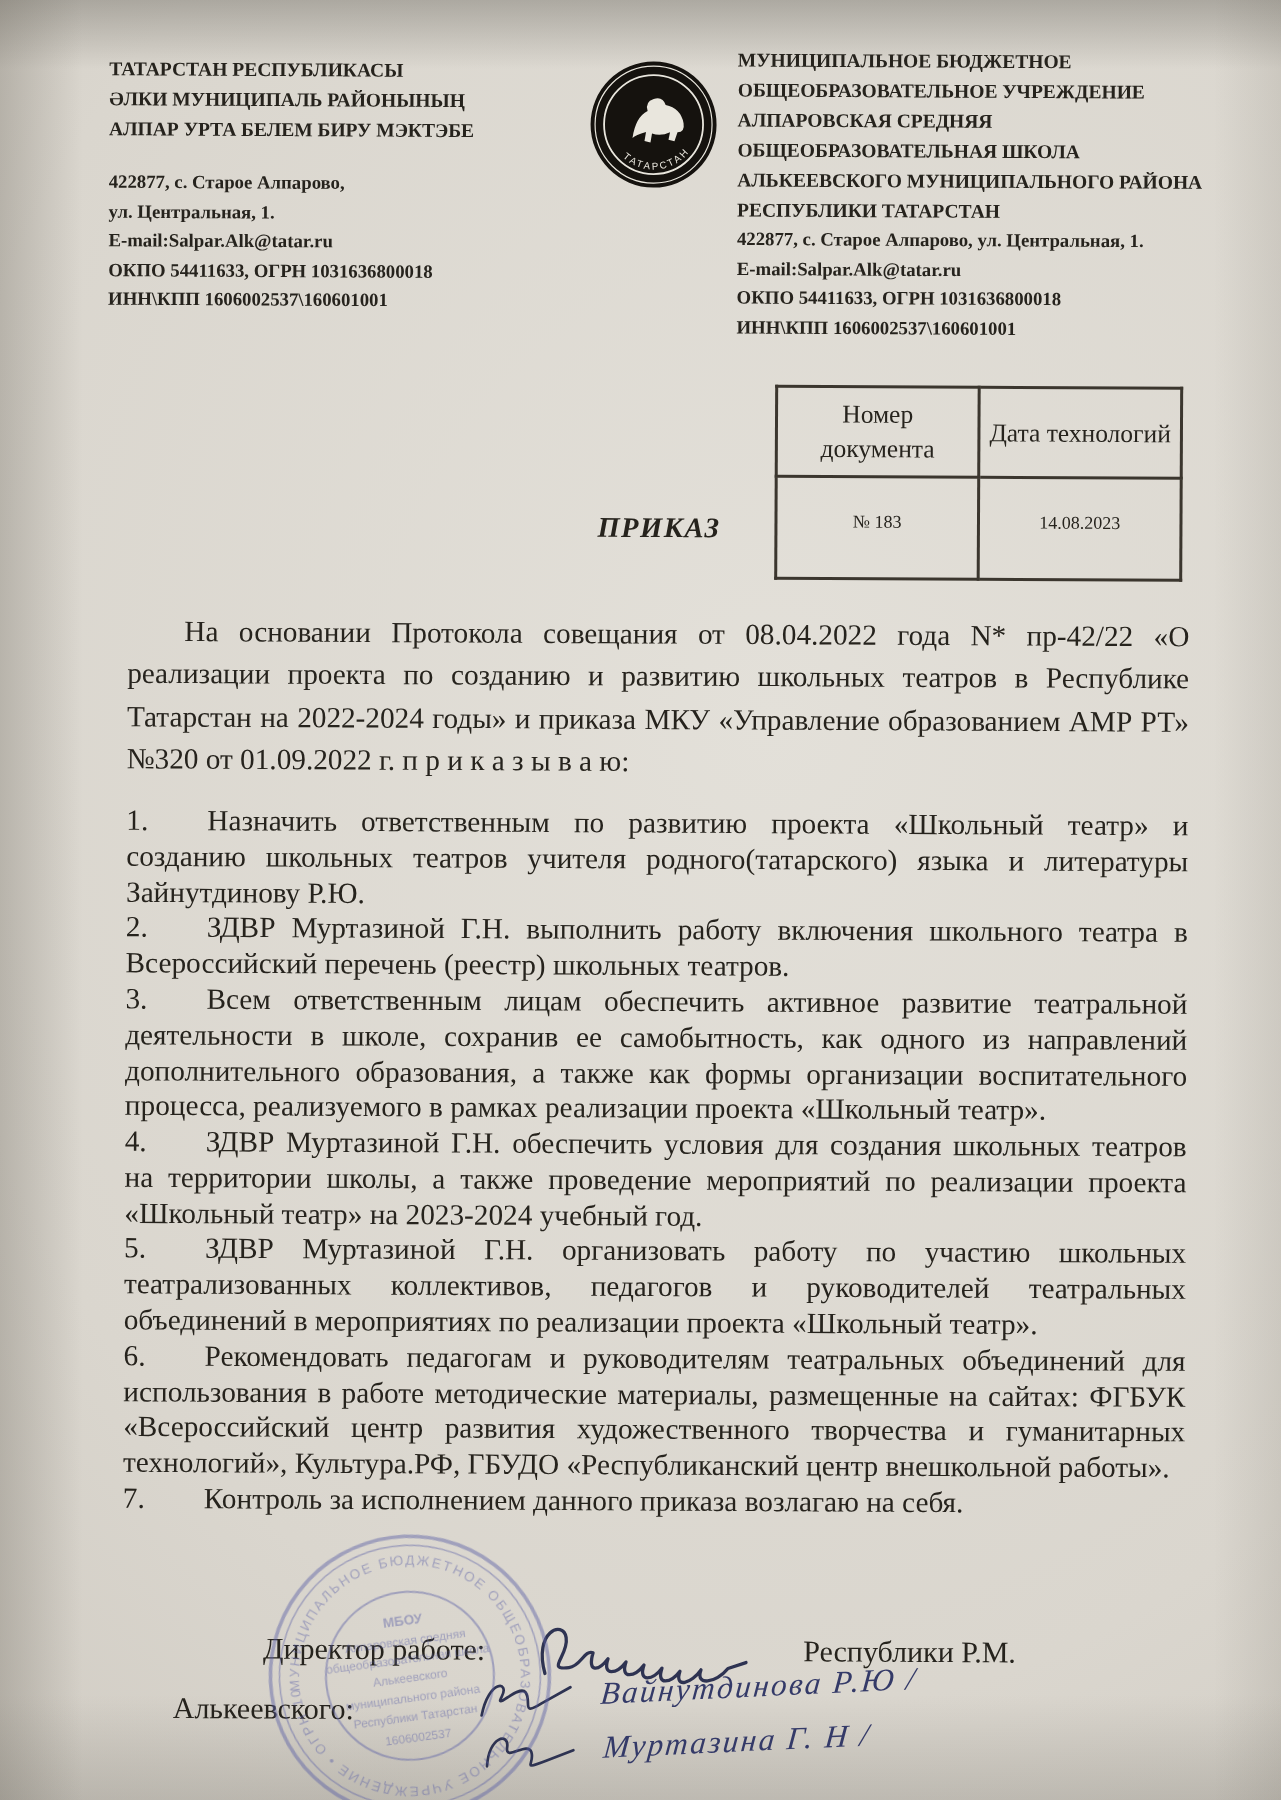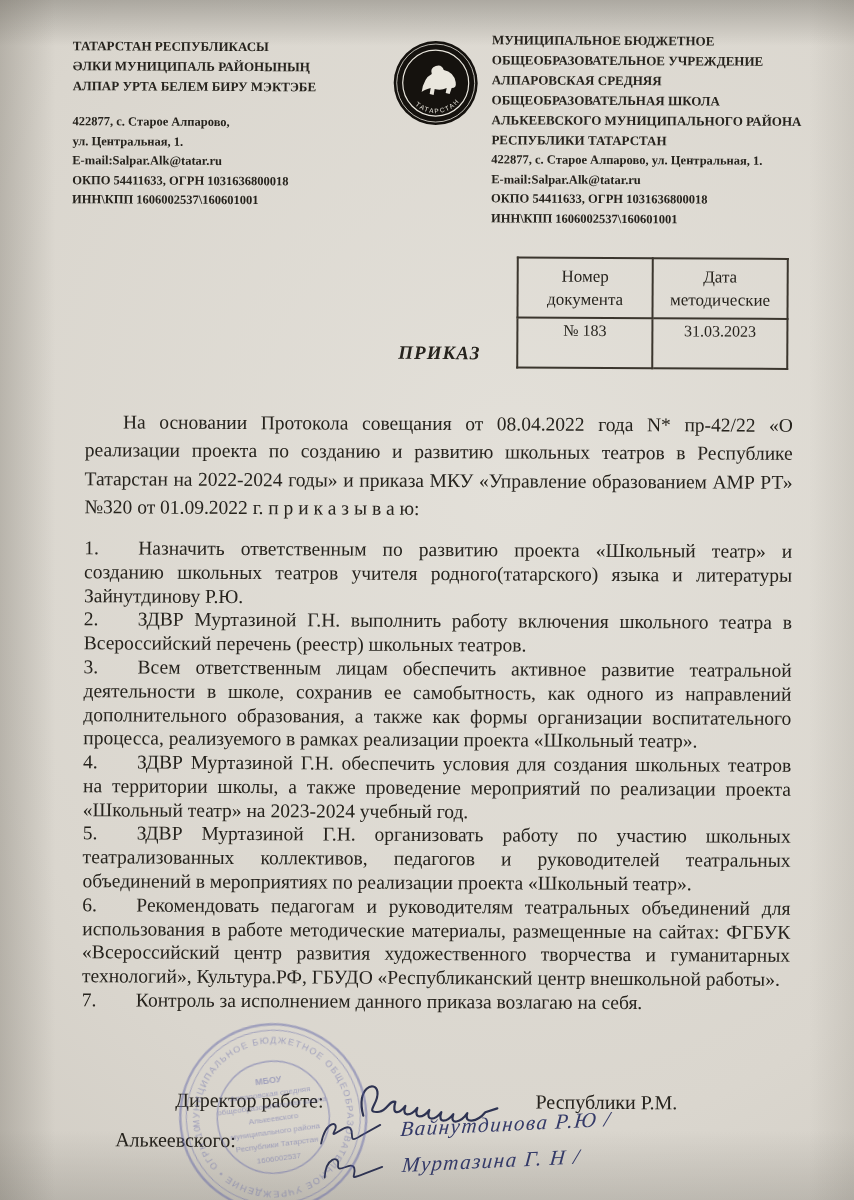--- a/index.html
+++ b/index.html
@@ -28,21 +28,21 @@
   .org-right .org-name{font-size:13px;line-height:20px;}
   .org-right .org-details{font-size:12.5px;line-height:19.5px;}
 
   
   .doc-table{position:absolute;left:515px;top:256px;border-collapse:collapse;}
   .doc-table td{
     border:2px solid #3b362e;
     width:125px;text-align:center;vertical-align:middle;
     font-size:17px;line-height:23px;padding:6px 4px;margin-left:44px;
   }
-  .doc-table td.val{font-size:16px;height:42px;vertical-align:top;padding-top:0;}
+  .doc-table td.val{font-size:12px;height:42px;vertical-align:top;padding-top:18px;}
 
   .order-title{
     position:absolute;left:397px;top:342px;
     font-size:19px;font-weight:bold;font-style:italic;letter-spacing:1px;
   }
 
   
   .body-text{position:absolute;left:84px;top:410px;width:708px;
     font-size:19.5px;text-align:justify;}
   .body-text p{margin:0;}
@@ -119,25 +119,25 @@
         <div>E-mail:Salpar.Alk@tatar.ru</div>
         <div>ОКПО 54411633, ОГРН 1031636800018</div>
         <div>ИНН\КПП 1606002537\160601001</div>
       </div>
     </div>
 
     <table class="doc-table">
       <tbody>
         <tr>
           <td>Номер документа</td>
-          <td>Дата методические</td>
+          <td>Дата технологий</td>
         </tr>
         <tr>
           <td class="val">№ 183</td>
-          <td class="val">31.03.2023</td>
+          <td class="val">14.08.2023</td>
         </tr>
       </tbody>
     </table>
 
     <div class="order-title">ПРИКАЗ</div>
 
     <div class="body-text">
       <p class="intro">На основании Протокола совещания от 08.04.2022 года N* пр-42/22 «О реализации проекта по созданию и развитию школьных театров в Республике Татарстан на 2022-2024 годы»  и приказа МКУ «Управление образованием АМР РТ» №320 от 01.09.2022 г. п р и к а з ы в а ю:</p>
       <p class="item"><span class="num">1.</span><span>Назначить ответственным  по развитию проекта «Школьный театр» и созданию школьных театров    учителя родного(татарского) языка и литературы Зайнутдинову Р.Ю.</span></p>
       <p class="item"><span class="num">2.</span><span>ЗДВР Муртазиной Г.Н. выполнить работу включения школьного театра в Всероссийский перечень (реестр) школьных театров.</span></p>

